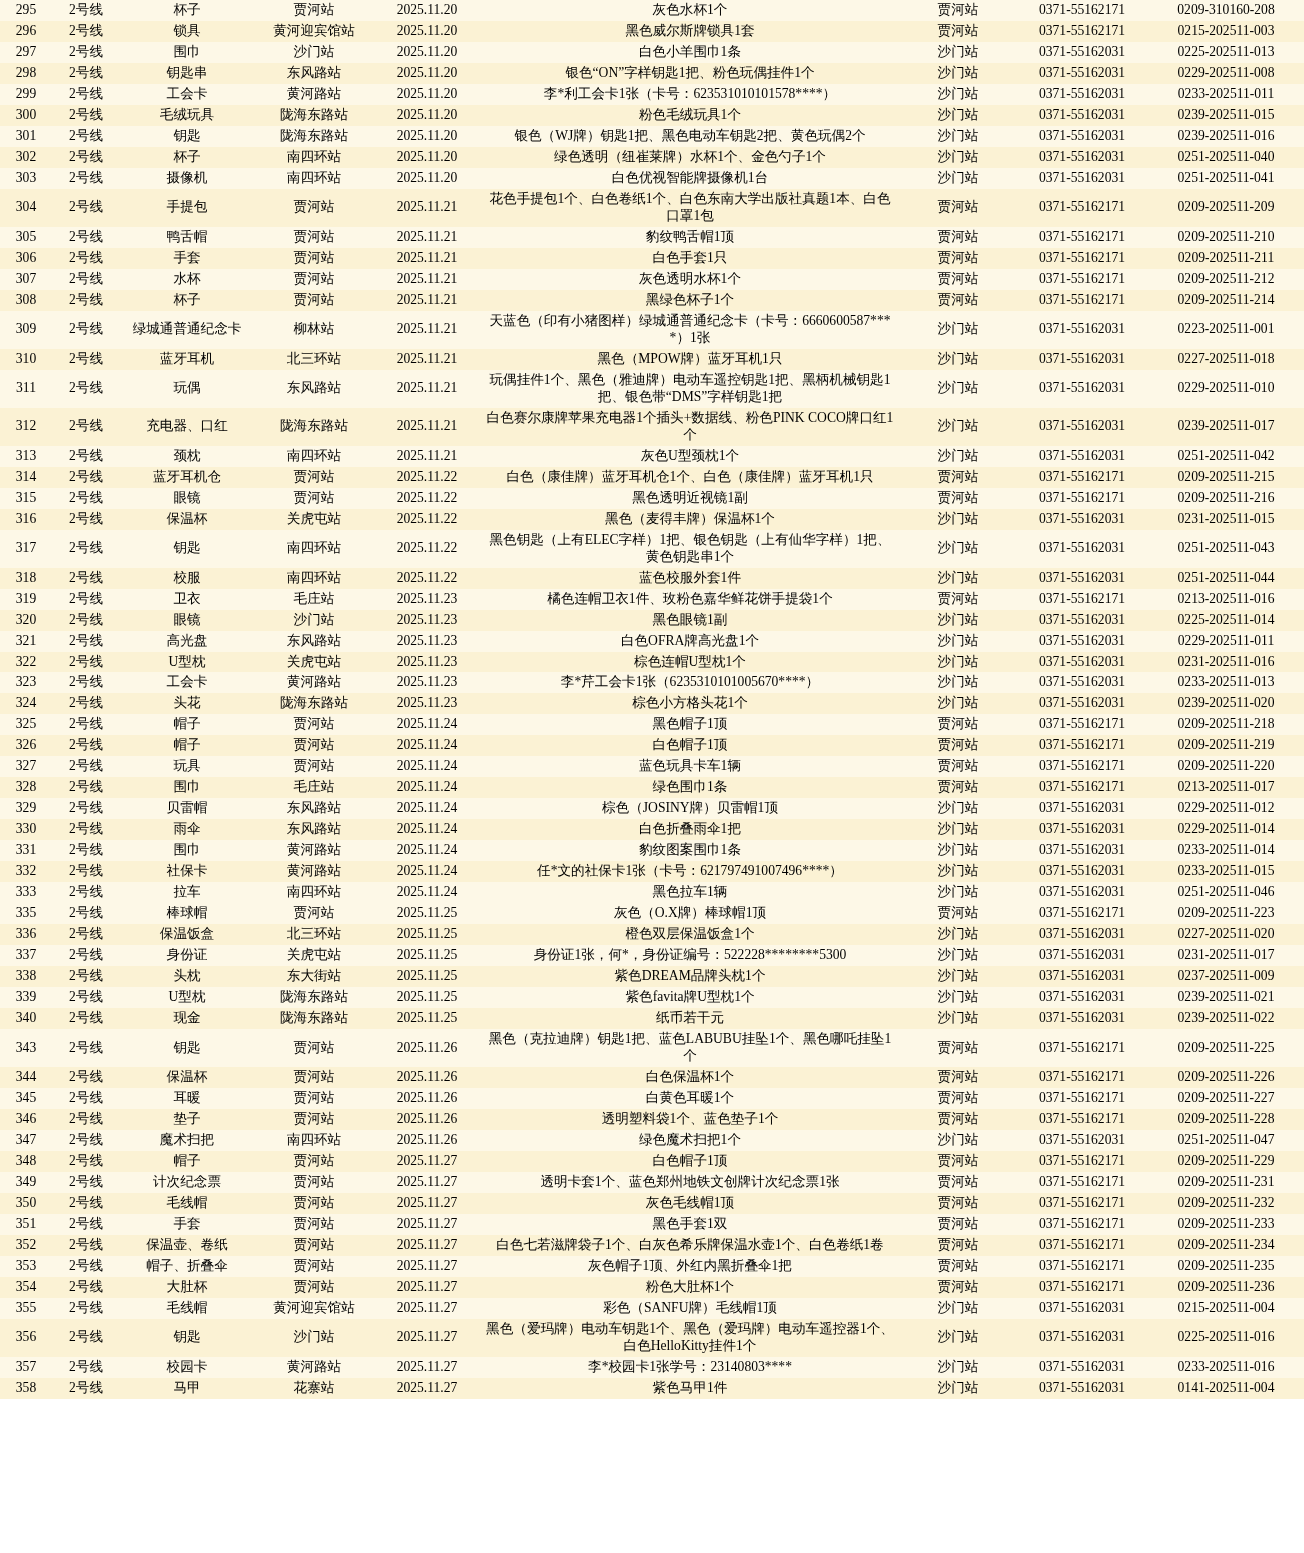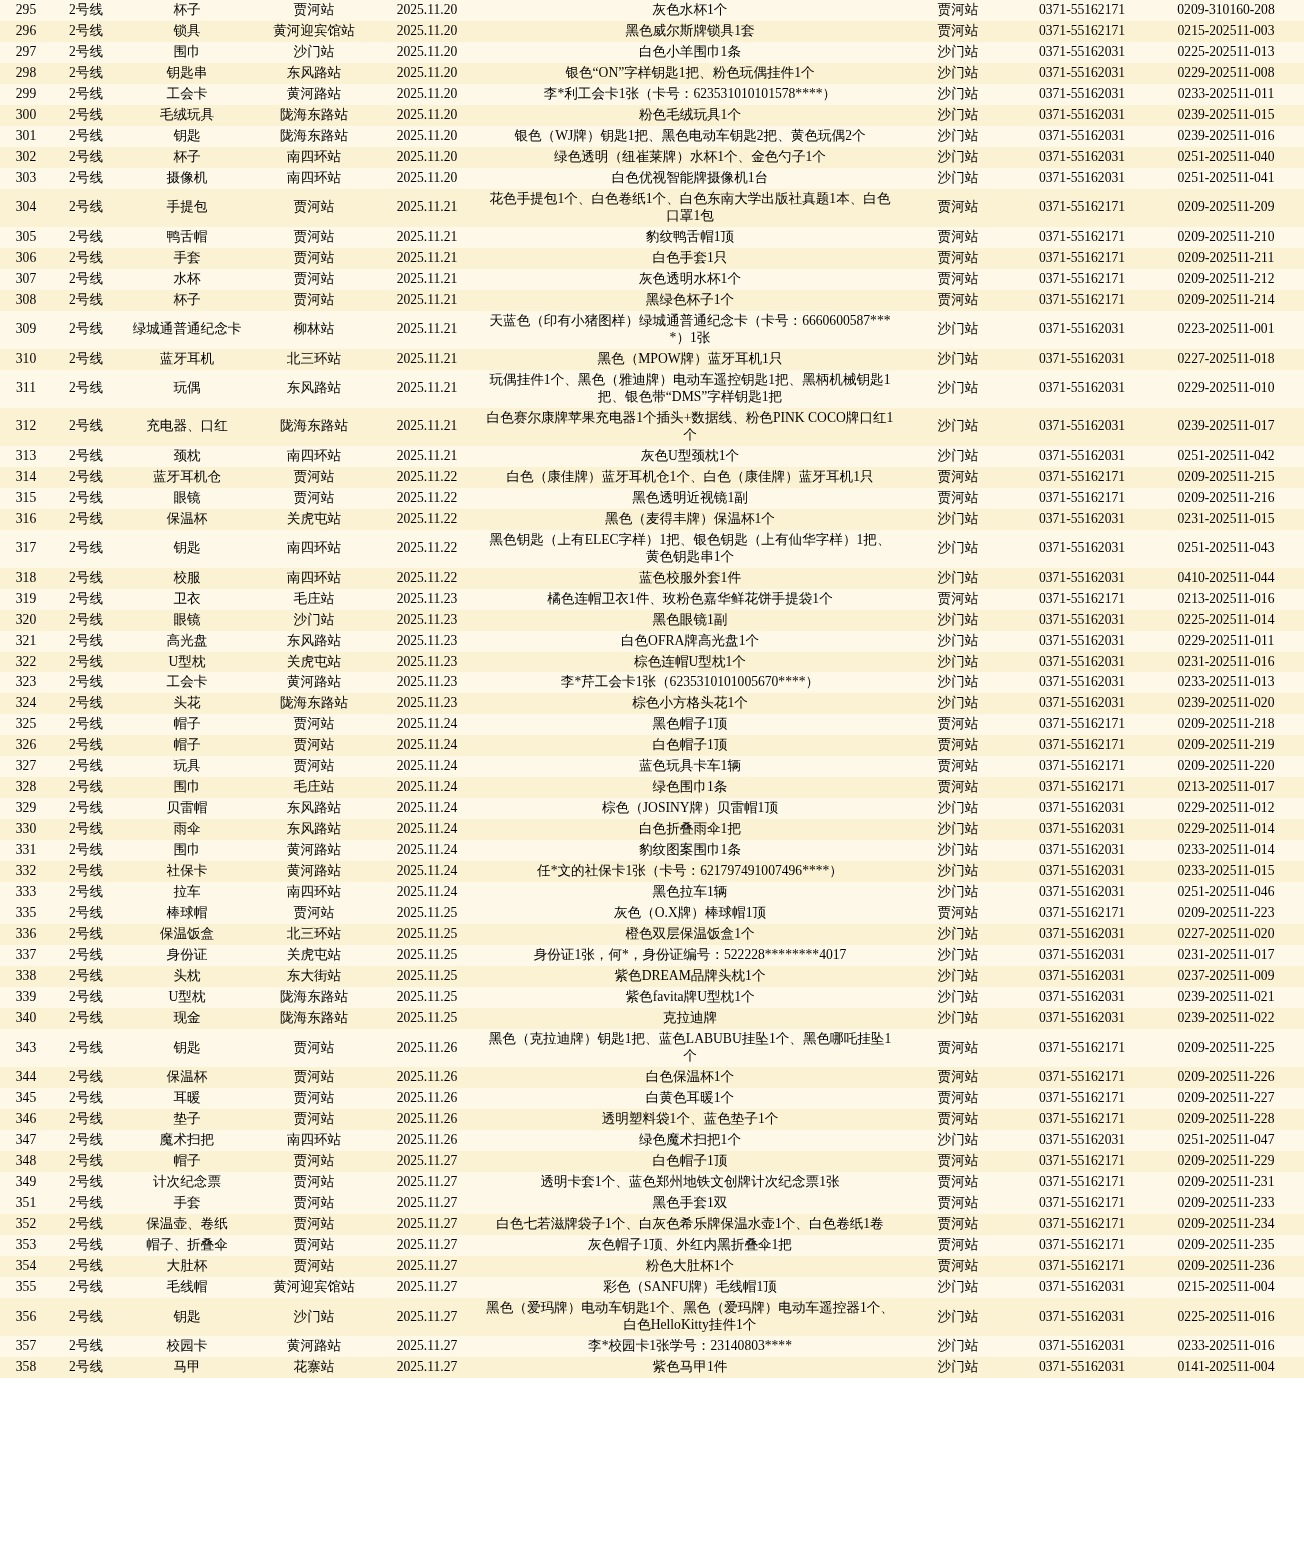--- a/index.html
+++ b/index.html
@@ -316,21 +316,21 @@
         </tr>
         <tr class="even">
           <td>318</td>
           <td>2号线</td>
           <td>校服</td>
           <td>南四环站</td>
           <td>2025.11.22</td>
           <td class="desc">蓝色校服外套1件</td>
           <td>沙门站</td>
           <td class="num">0371-55162031</td>
-          <td class="num">0410-202511-044</td>
+          <td class="num">0251-202511-044</td>
         </tr>
         <tr class="odd">
           <td>319</td>
           <td>2号线</td>
           <td>卫衣</td>
           <td>毛庄站</td>
           <td>2025.11.23</td>
           <td class="desc">橘色连帽卫衣1件、玫粉色嘉华鲜花饼手提袋1个</td>
           <td>贾河站</td>
           <td class="num">0371-55162171</td>
@@ -511,21 +511,21 @@
           <td>沙门站</td>
           <td class="num">0371-55162031</td>
           <td class="num">0227-202511-020</td>
         </tr>
         <tr class="odd">
           <td>337</td>
           <td>2号线</td>
           <td>身份证</td>
           <td>关虎屯站</td>
           <td>2025.11.25</td>
-          <td class="desc">身份证1张，何*，身份证编号：522228********4017</td>
+          <td class="desc">身份证1张，何*，身份证编号：522228********5300</td>
           <td>沙门站</td>
           <td class="num">0371-55162031</td>
           <td class="num">0231-202511-017</td>
         </tr>
         <tr class="even">
           <td>338</td>
           <td>2号线</td>
           <td>头枕</td>
           <td>东大街站</td>
           <td>2025.11.25</td>
@@ -544,21 +544,21 @@
           <td>沙门站</td>
           <td class="num">0371-55162031</td>
           <td class="num">0239-202511-021</td>
         </tr>
         <tr class="even">
           <td>340</td>
           <td>2号线</td>
           <td>现金</td>
           <td>陇海东路站</td>
           <td>2025.11.25</td>
-          <td class="desc">克拉迪牌</td>
+          <td class="desc">纸币若干元</td>
           <td>沙门站</td>
           <td class="num">0371-55162031</td>
           <td class="num">0239-202511-022</td>
         </tr>
         <tr class="odd">
           <td>343</td>
           <td>2号线</td>
           <td>钥匙</td>
           <td>贾河站</td>
           <td>2025.11.26</td>
@@ -625,20 +625,31 @@
         <tr class="odd">
           <td>349</td>
           <td>2号线</td>
           <td>计次纪念票</td>
           <td>贾河站</td>
           <td>2025.11.27</td>
           <td class="desc">透明卡套1个、蓝色郑州地铁文创牌计次纪念票1张</td>
           <td>贾河站</td>
           <td class="num">0371-55162171</td>
           <td class="num">0209-202511-231</td>
+        </tr>
+        <tr class="even">
+          <td>350</td>
+          <td>2号线</td>
+          <td>毛线帽</td>
+          <td>贾河站</td>
+          <td>2025.11.27</td>
+          <td class="desc">灰色毛线帽1顶</td>
+          <td>贾河站</td>
+          <td class="num">0371-55162171</td>
+          <td class="num">0209-202511-232</td>
         </tr>
         <tr class="odd">
           <td>351</td>
           <td>2号线</td>
           <td>手套</td>
           <td>贾河站</td>
           <td>2025.11.27</td>
           <td class="desc">黑色手套1双</td>
           <td>贾河站</td>
           <td class="num">0371-55162171</td>

